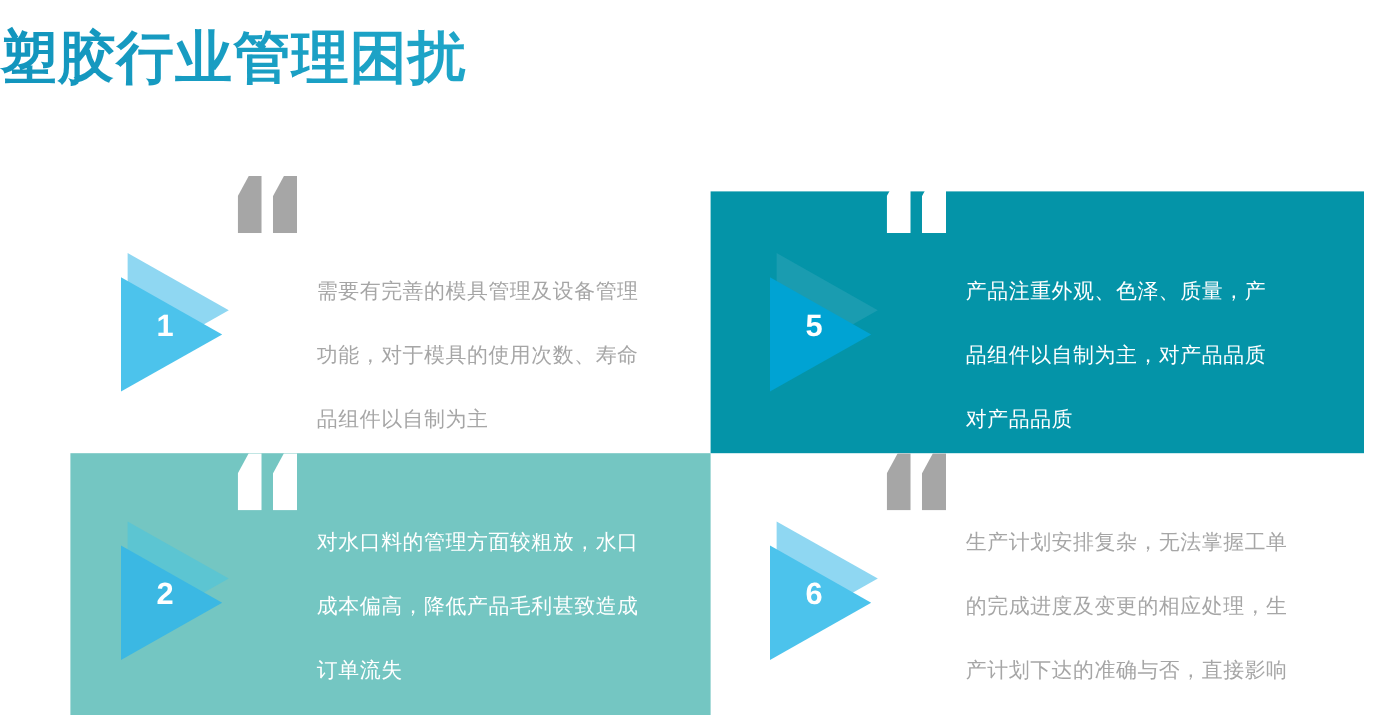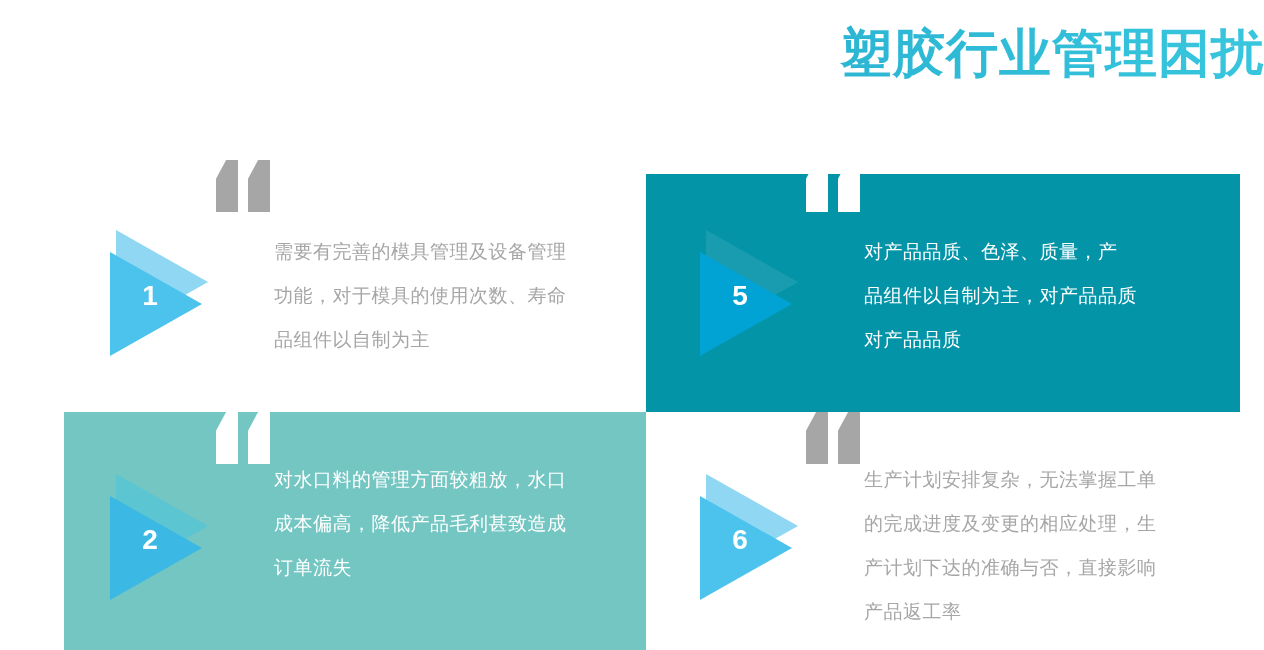--- a/index.html
+++ b/index.html
@@ -18,21 +18,21 @@
     height: 650px;
     background: #ffffff;
   }
 
   
   .title {
     position: absolute;
     left: 0;
     top: 22px;
     width: 1264px;
-    text-align: right;
+    text-align: left;
     font-size: 52px;
     font-weight: bold;
     letter-spacing: 1px;
     line-height: 1.2;
     background-image: linear-gradient(90deg, #1295bd 0%, #1fa7c8 35%, #2bb7d5 70%, #38c6de 100%);
     -webkit-background-clip: text;
     background-clip: text;
     color: transparent;
     -webkit-text-fill-color: transparent;
     white-space: nowrap;
@@ -134,21 +134,21 @@
     left: 160px;
     width: 370px;
     font-size: 19px;
     line-height: 40px;
     color: var(--text-color);
     letter-spacing: 0.5px;
   }
   .cell-1 .body-text, .cell-5 .body-text { top: 68px; }
   .cell-2 .body-text, .cell-6 .body-text { top: 44px; }
 
-  .body-text p { margin: 4px; white-space: nowrap; }
+  .body-text p { margin: 18px; white-space: nowrap; }
 </style>
 </head>
 <body>
 
 <div class="slide">
 
   <div class="title" style="background-image: linear-gradient(90deg, rgb(18, 149, 189) 0%, rgb(56, 198, 222) 100%);">塑胶行业管理困扰</div>
 
   <div class="panel panel-teal" style="background: rgb(4, 148, 168);"></div>
   <div class="panel panel-green" style="background: rgb(116, 198, 194);"></div>
@@ -174,21 +174,21 @@
     <div class="arrow">
       <div class="tri tri-back"></div>
       <div class="tri tri-front"></div>
       <div class="arrow-num">5</div>
     </div>
     <div class="quote">
       <span class="q1"></span>
         <span class="q2"></span>
     </div>
     <div class="body-text">
-      <p>对产品品质、色泽、质量，产</p>
+      <p>产品注重外观、色泽、质量，产</p>
       <p>品组件以自制为主，对产品品质</p>
       <p>对产品品质</p>
     </div>
   </div>
 
   <div class="cell cell-2" style="--tri-back: #5cc5d2; --tri-front: #3bb8e3; --quote-color: #ffffff; --text-color: #ffffff;">
     <div class="arrow">
       <div class="tri tri-back"></div>
       <div class="tri tri-front"></div>
       <div class="arrow-num">2</div>

